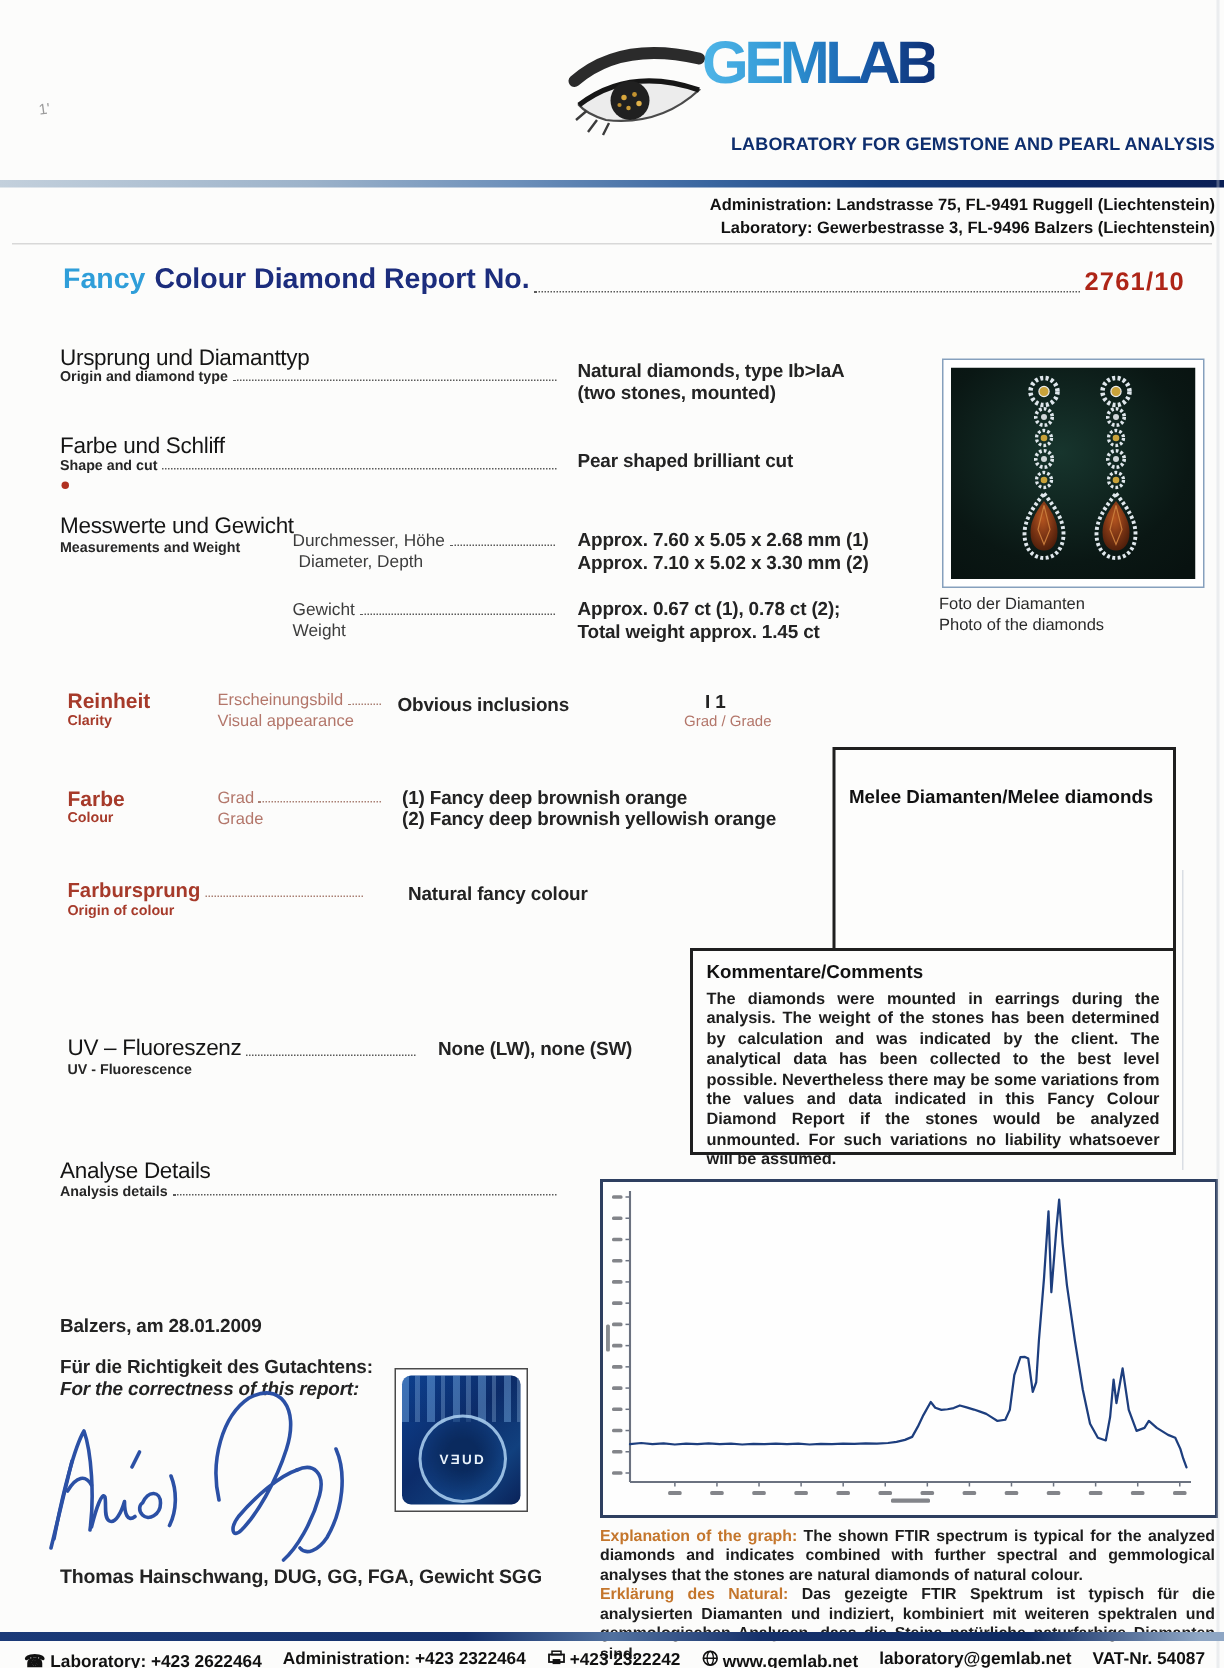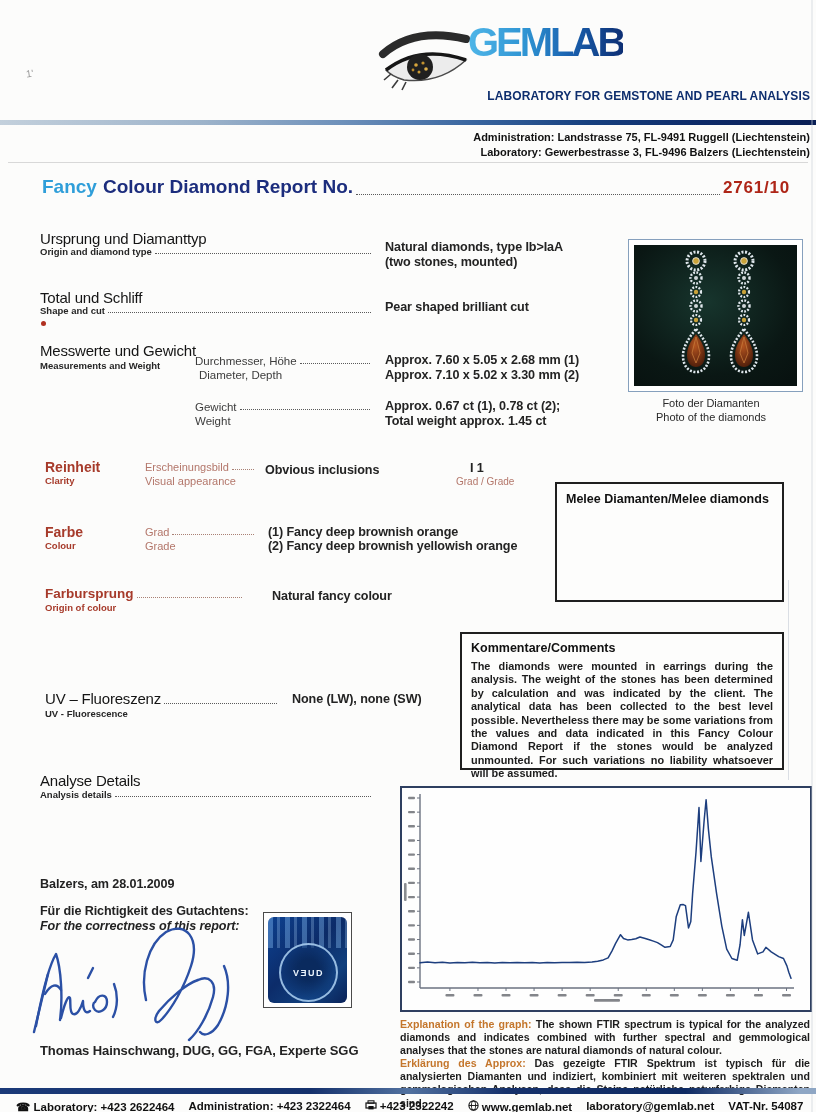--- a/index.html
+++ b/index.html
@@ -23,21 +23,21 @@
   .tagline{font-size:12px;font-weight:bold;color:#0e2e6e;text-align:right;line-height:14px;letter-spacing:0.1px;}
   .addr{font-size:11px;font-weight:bold;color:#111;text-align:right;line-height:14.5px;}
   .title-light{color:#2f9ed9;font-size:19px;font-weight:bold;}
   .title-dark{color:#1c2d7d;font-size:19px;font-weight:bold;}
   .report-no{color:#ae2517;font-size:17px;font-weight:bold;letter-spacing:0.8px;}
   .box{border:2px solid #1f1f1f;background:#fdfdfc;}
   .box-title{font-size:12.5px;font-weight:bold;color:#111;}
   .box-body{font-size:10.9px;font-weight:bold;color:#1c1c1c;text-align:justify;line-height:13.4px;margin-top:5px;}
   .expl{font-size:10.6px;font-weight:bold;text-align:justify;line-height:13.2px;color:#1d1d1d;}
   .expl .lead{color:#c4762c;}
-  .caption{font-size:11px;color:#2a2a2a;text-align:center;line-height:14px;}
+  .caption{font-size:11px;color:#2a2a2a;text-align:left;line-height:14px;}
   .footer-row{display:flex;align-items:flex-start;gap:14px;font-size:11.5px;font-weight:bold;color:#111;white-space:nowrap;}
   .divider-top{background:linear-gradient(90deg,#c3d0dc 0%,#9db3ca 25%,#6d90ba 42%,#39659f 58%,#17407f 72%,#0d2a68 86%,#0a1f55 100%);}
   .divider-bottom{background:linear-gradient(90deg,#1b3a78 0%,#15316c 38%,#51719f 50%,#16316b 62%,#0e2a62 84%,#8ea6c4 98%);}
   .pencil{color:#9a9a9a;font-size:10px;transform:rotate(-8deg);}
   .dot-red{width:5px;height:5px;border-radius:50%;background:#b03020;}
   .stamp-frame{border:1.5px solid #4a4a4a;background:#fff;padding:4px;}
   .stamp-inner{position:relative;width:79px;height:86px;border-radius:6px;overflow:hidden;
      background:linear-gradient(135deg,#0d4394 0%,#0c2c6a 45%,#11407e 75%,#0a2258 100%);}
   .stamp-tex{position:absolute;left:0;top:0;width:100%;height:36%;
      background:repeating-linear-gradient(90deg,rgba(150,205,255,0.35) 0 5px,rgba(10,30,80,0.1) 5px 9px,rgba(190,225,255,0.25) 9px 12px,rgba(10,30,80,0.05) 12px 17px);}
@@ -94,21 +94,21 @@
   </div>
 
   <div class="abs h-de" style="left:40px;top:230px;">Ursprung und Diamanttyp</div>
   <div class="abs row" style="left:40px;top:246px;width:334px;">
     <span class="h-en">Origin and diamond type</span>
     <span class="leader thin"></span>
   </div>
   <div class="abs val" style="left:385px;top:240px;">Natural diamonds, type Ib&gt;IaA</div>
   <div class="abs val" style="left:385px;top:255px;">(two stones, mounted)</div>
 
-  <div class="abs h-de" style="left:40px;top:289px;">Total und Schliff</div>
+  <div class="abs h-de" style="left:40px;top:289px;">Farbe und Schliff</div>
   <div class="abs row" style="left:40px;top:305px;width:334px;">
     <span class="h-en">Shape and cut</span>
     <span class="leader thin"></span>
   </div>
   <div class="abs val" style="left:385px;top:300px;">Pear shaped brilliant cut</div>
   <div class="abs dot-red" style="left:41px;top:321px;"></div>
 
   <div class="abs h-de" style="left:40px;top:342px;">Messwerte und Gewicht</div>
   <div class="abs h-en" style="left:40px;top:360px;">Measurements and Weight</div>
   <div class="abs row" style="left:195px;top:355px;width:178px;">
@@ -199,21 +199,21 @@
   <div class="abs val" style="left:268px;top:525px;">(1) Fancy deep brownish orange</div>
   <div class="abs val" style="left:268px;top:539px;">(2) Fancy deep brownish yellowish orange</div>
 
   <div class="abs row" style="left:45px;top:586px;width:200px;">
     <span class="red-h" style="font-size:13.5px;">Farbursprung</span>
     <span class="leader red"></span>
   </div>
   <div class="abs red-h-sm" style="left:45px;top:602px;">Origin of colour</div>
   <div class="abs val" style="left:272px;top:589px;">Natural fancy colour</div>
 
-  <div class="abs box" style="left:555px;top:482px;width:207px;height:100px;padding:8px 9px;">
+  <div class="abs box" style="left:555px;top:498px;width:207px;height:100px;padding:24px 9px;">
     <div class="box-title">Melee Diamanten/Melee diamonds</div>
   </div>
 
   <div class="abs box" style="left:460px;top:632px;width:302px;height:120px;padding:7px 9px;">
     <div class="box-title">Kommentare/Comments</div>
     <div class="box-body">The diamonds were mounted in earrings during the analysis. The weight of the stones has been determined by calculation and was indicated by the client. The analytical data has been collected to the best level possible. Nevertheless there may be some variations from the values and data indicated in this Fancy Colour Diamond Report if the stones would be analyzed unmounted. For such variations no liability whatsoever will be assumed.</div>
   </div>
 
   <div class="abs row" style="left:45px;top:690px;width:235px;">
     <span class="h-de">UV – Fluoreszenz</span>
@@ -318,27 +318,27 @@
 
   <div class="abs stamp-frame" style="left:263px;top:912px;">
     <div class="stamp-inner">
       <div class="stamp-tex"></div>
       <div class="stamp-circle">
         <span class="stamp-word">VƎUD</span>
       </div>
     </div>
   </div>
 
-  <div class="abs val" style="left:40px;top:1043px;font-size:13px;">Thomas Hainschwang, DUG, GG, FGA, Experte SGG</div>
+  <div class="abs val" style="left:40px;top:1043px;font-size:13px;">Thomas Hainschwang, DUG, GG, FGA, Gewicht SGG</div>
 
   <div class="abs expl" style="left:400px;top:1018px;width:410px;">
     <span class="lead">Explanation of the graph:</span><span> The shown FTIR spectrum is typical for the analyzed diamonds and indicates combined with further spectral and gemmological analyses that the stones are natural diamonds of natural colour.</span>
   </div>
   <div class="abs expl" style="left:400px;top:1057px;width:410px;">
-    <span class="lead">Erklärung des Approx:</span><span> Das gezeigte FTIR Spektrum ist typisch für die analysierten Diamanten und indiziert, kombiniert mit weiteren spektralen und gemmologischen Analysen, dass die Steine natürliche naturfarbige Diamanten sind.</span>
+    <span class="lead">Erklärung des Natural:</span><span> Das gezeigte FTIR Spektrum ist typisch für die analysierten Diamanten und indiziert, kombiniert mit weiteren spektralen und gemmologischen Analysen, dass die Steine natürliche naturfarbige Diamanten sind.</span>
   </div>
 
   <div class="abs divider-bottom" style="left:0;top:1088px;width:816px;height:6px;"></div>
 
   <div class="abs footer-row" style="left:16px;top:1100px;width:784px;justify-content:space-between;">
     <span>
       <span>☎</span>
       <span>Laboratory:  +423 2622464</span>
     </span>
     <span>Administration:  +423 2322464</span>

